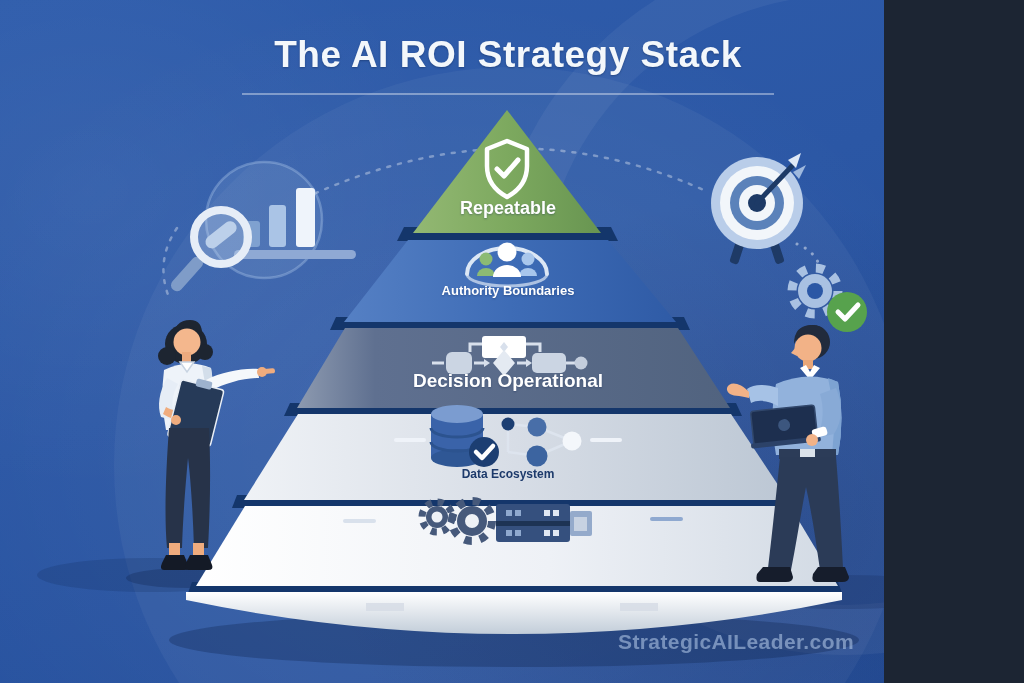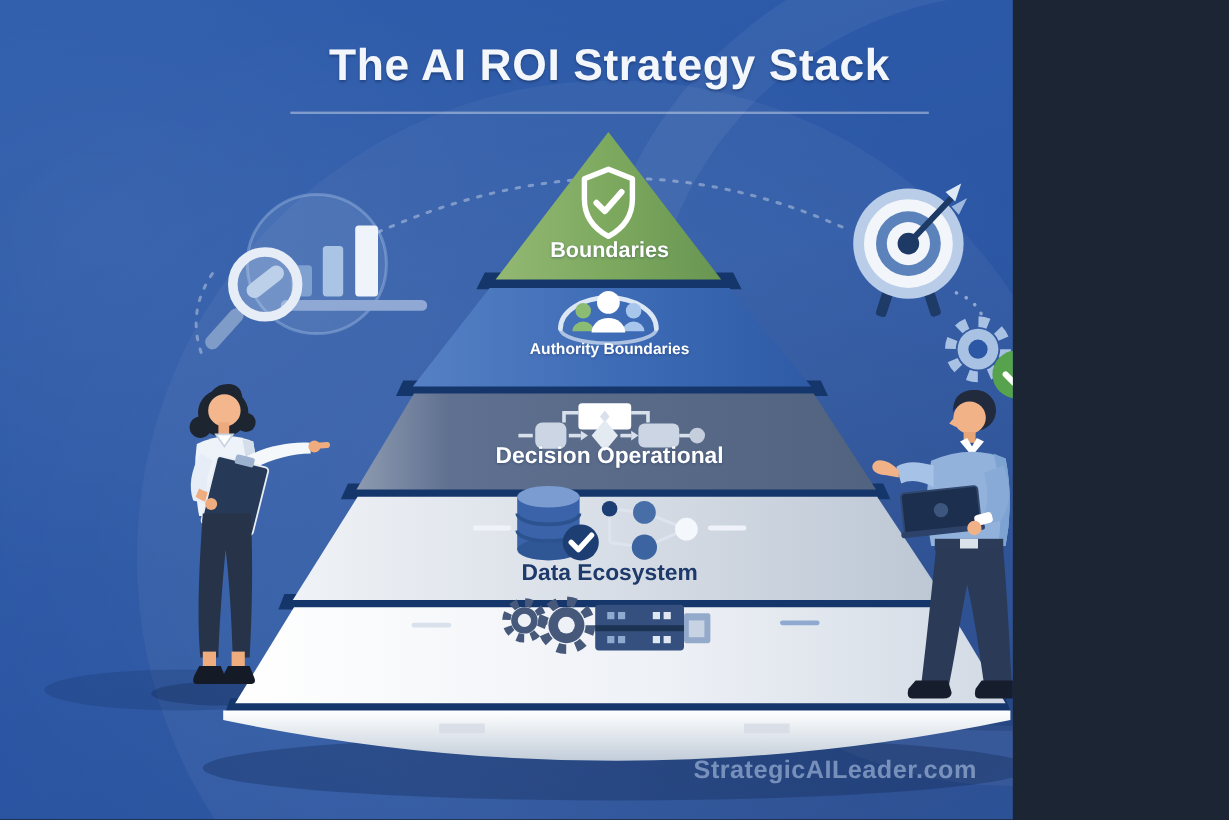--- a/index.html
+++ b/index.html
@@ -4,31 +4,32 @@
 <style>
   html,body{margin:0;padding:0;background:#1c2533;}
   .stage{
     position:relative;width:844px;height:683px;overflow:hidden;
     font-family:"Liberation Sans",sans-serif;
     background:
       radial-gradient(ellipse 620px 480px at 86% 78%, rgba(16,38,88,.28), transparent 70%),
       radial-gradient(ellipse 760px 620px at 50% 64%, rgba(255,255,255,.07), transparent 72%),
       radial-gradient(ellipse 520px 430px at 10% 28%, rgba(255,255,255,.05), transparent 70%),
       linear-gradient(160deg,#2f5dac 0%, #2b57a5 45%, #264f9a 100%);
+    padding-left: 40px;
   }
   .scene{position:absolute;left:0;top:0;width:1024px;height:683px;}
   .txt{position:absolute;left:508px;transform:translateX(-50%);font-weight:bold;white-space:nowrap;line-height:1;}
   .page-title{top:36px;font-size:37px;color:#f3f7fb;letter-spacing:.5px;text-shadow:0 1px 2px rgba(10,25,60,.35);}
   .title-rule{position:absolute;left:242px;top:93px;width:532px;height:2px;background:rgba(255,255,255,.38);}
   .lbl-white{color:#ffffff;text-shadow:0 1px 2px rgba(15,35,80,.35);}
   .lbl-dark{color:#1d3a6b;}
   .lbl-governance{top:199px;font-size:18px;}
   .lbl-authority{top:284px;font-size:13px;}
   .lbl-decision{top:371px;font-size:19px;}
-  .lbl-data{top:468px;font-size:19px;}
+  .lbl-data{top:468px;font-size:12px;}
   .lbl-operational{top:555px;font-size:19px;}
   .lbl-base{top:592px;font-size:21px;color:#1d3a66;}
   .watermark{position:absolute;right:30px;top:630px;font-size:21px;font-weight:bold;
     color:rgba(186,208,236,.55);letter-spacing:.4px;}
 </style>
 </head>
 <body>
 
 <div class="stage">
 
@@ -267,19 +268,19 @@
       <rect x="800" y="449" width="15" height="10" fill="#dbe2ea"></rect>
       <path d="M780,457 C776,496 772,535 768,568 L791,570 C797,540 801,512 806,487 C812,514 816,542 820,570 L843,568 C841,530 839,492 836,457 Z" fill="#2b3b57"></path>
       <path d="M763,567 L790,567 L793,577 Q793,582 786,582 L760,582 Q755,582 757,574 Z" fill="#161d2c"></path>
       <path d="M818,567 L845,567 L849,577 Q849,582 842,582 L816,582 Q811,582 813,574 Z" fill="#161d2c"></path>
     </g>
   </svg>
 
   <div class="txt page-title">The AI ROI Strategy Stack</div>
   <div class="title-rule"></div>
 
-  <div class="txt lbl-white lbl-governance">Boundaries</div>
+  <div class="txt lbl-white lbl-governance">Repeatable</div>
   <div class="txt lbl-white lbl-authority">Authority Boundaries</div>
   <div class="txt lbl-white lbl-decision">Decision Operational</div>
   <div class="txt lbl-dark lbl-data">Data Ecosystem</div>
 
   <div class="watermark">StrategicAILeader.com</div>
 </div>
 
 </body></html>

